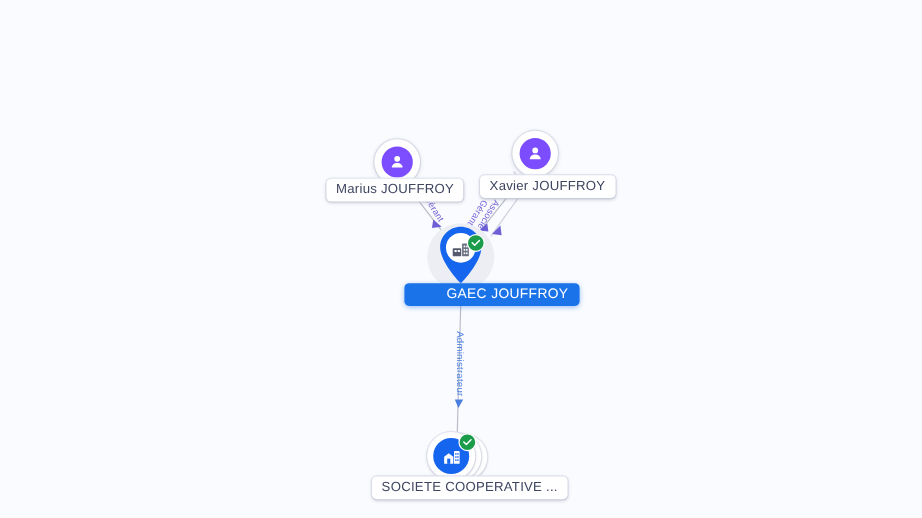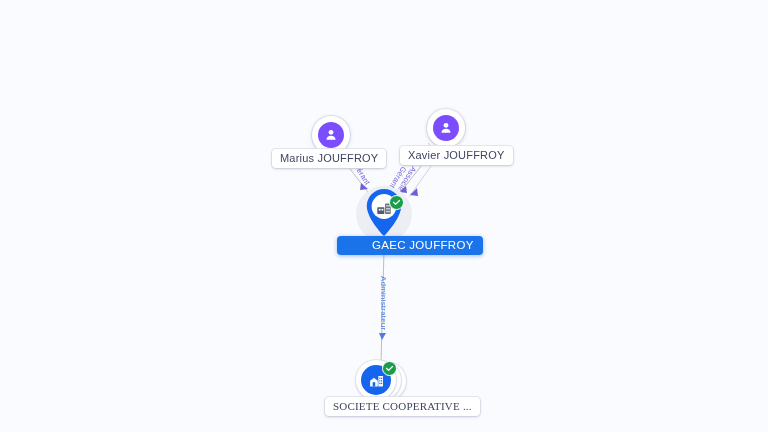--- a/index.html
+++ b/index.html
@@ -231,15 +231,15 @@
         <rect x="16" y="15.2" width="1.6" height="1.8" fill="#1565ef"></rect>
         <rect x="18.4" y="15.2" width="1.6" height="1.8" fill="#1565ef"></rect>
       </svg>
     </span>
     <span class="badge-check" style="left:30px; top:3px;">
       <svg width="9" height="9" viewBox="0 0 24 24" aria-hidden="true">
         <path d="M20 6.5L9.6 17 4 11.5" stroke="#ffffff" stroke-width="3.4" fill="none" stroke-linecap="round" stroke-linejoin="round"></path>
       </svg>
     </span>
   </div>
-  <div class="node-label" style="left:325px; top:397px;font-family:Liberation Serif, serif;">SOCIETE COOPERATIVE ...</div>
+  <div class="node-label" style="left:310px; top:397px;">SOCIETE COOPERATIVE ...</div>
 
 </div>
 
 </body></html>

